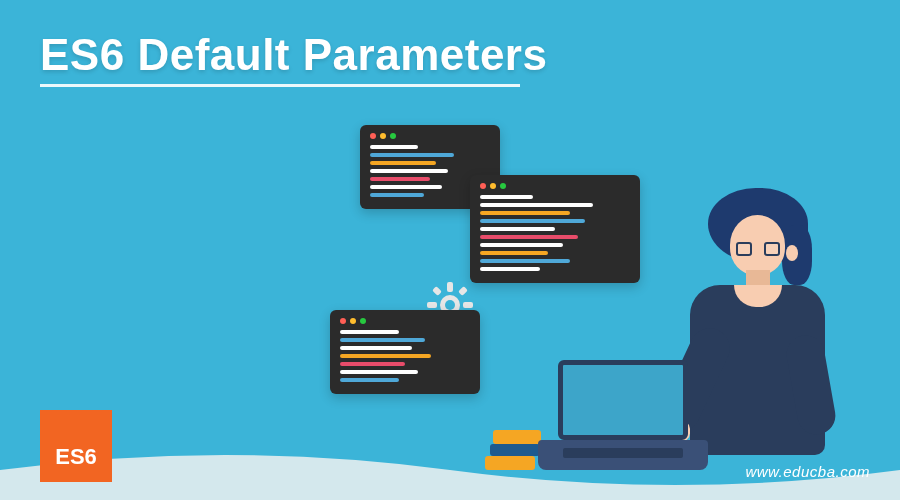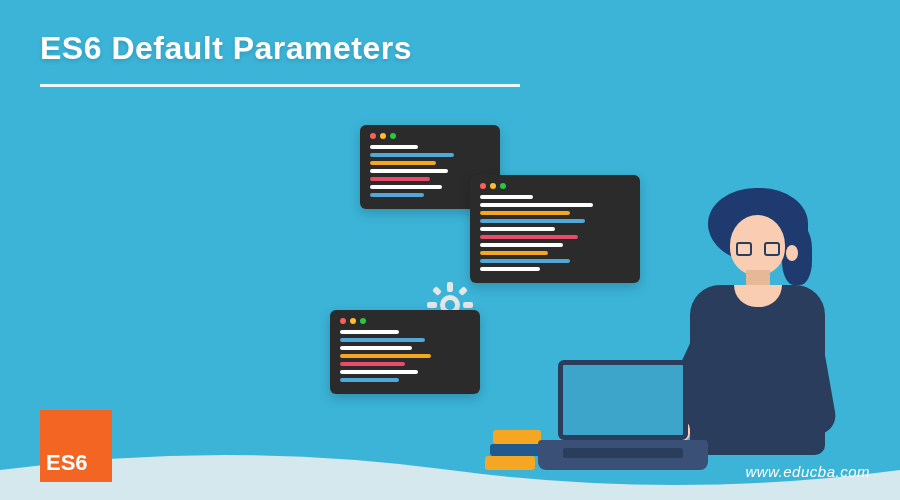--- a/index.html
+++ b/index.html
@@ -1,21 +1,21 @@
 <!DOCTYPE html>
 <html><head>
 <meta charset="utf-8">
 <style>
 * { margin: 0; padding: 0; box-sizing: border-box; }
 body { width: 900px; height: 500px; overflow: hidden; background: #3bb4d8; position: relative; font-family: Arial, sans-serif; }
 .bg-wave { position: absolute; bottom: 0; left: 0; width: 100%; height: 60px; }
 .bg-wave svg { width: 100%; height: 100%; display: block; }
-.title { position: absolute; top: 30px; left: 40px; color: #fff; font-size: 32px; font-weight: bold; letter-spacing: 0.5px; text-shadow: 0 2px 4px rgba(0,0,0,0.15); }
+.title { position: absolute; top: 30px; left: 40px; color: #fff; font-size: 44px; font-weight: bold; letter-spacing: 0.5px; text-shadow: 0 2px 4px rgba(0,0,0,0.15); }
 .title-underline { position: absolute; top: 84px; left: 40px; width: 480px; height: 3px; background: rgba(255,255,255,0.9); }
-.es6-logo { position: absolute; bottom: 18px; left: 40px; width: 72px; height: 72px; background: #f26522; display: flex; align-items: flex-end; justify-content: flex-start; padding: 6px; }
+.es6-logo { position: absolute; bottom: 18px; left: 40px; width: 72px; height: 72px; background: #f26522; display: flex; align-items: flex-end; justify-content: center; padding: 12px; }
 .es6-logo span { color: #fff; font-size: 22px; font-weight: bold; }
 .website { position: absolute; bottom: 20px; right: 30px; color: #fff; font-size: 15px; font-style: italic; letter-spacing: 0.5px; }
 .illustration { position: absolute; bottom: 0; left: 300px; width: 560px; height: 380px; }
 .code-window { position: absolute; background: #2b2b2b; border-radius: 6px; padding: 8px 10px; box-shadow: 0 4px 12px rgba(0,0,0,0.2); }
 .code-window .dots { display: flex; gap: 4px; margin-bottom: 6px; }
 .code-window .dots span { width: 6px; height: 6px; border-radius: 50%; }
 .code-window .dots span:nth-child(1){ background:#ff5f56; }
 .code-window .dots span:nth-child(2){ background:#ffbd2e; }
 .code-window .dots span:nth-child(3){ background:#27c93f; }
 .code-line { height: 4px; border-radius: 2px; margin: 4px 0; }

